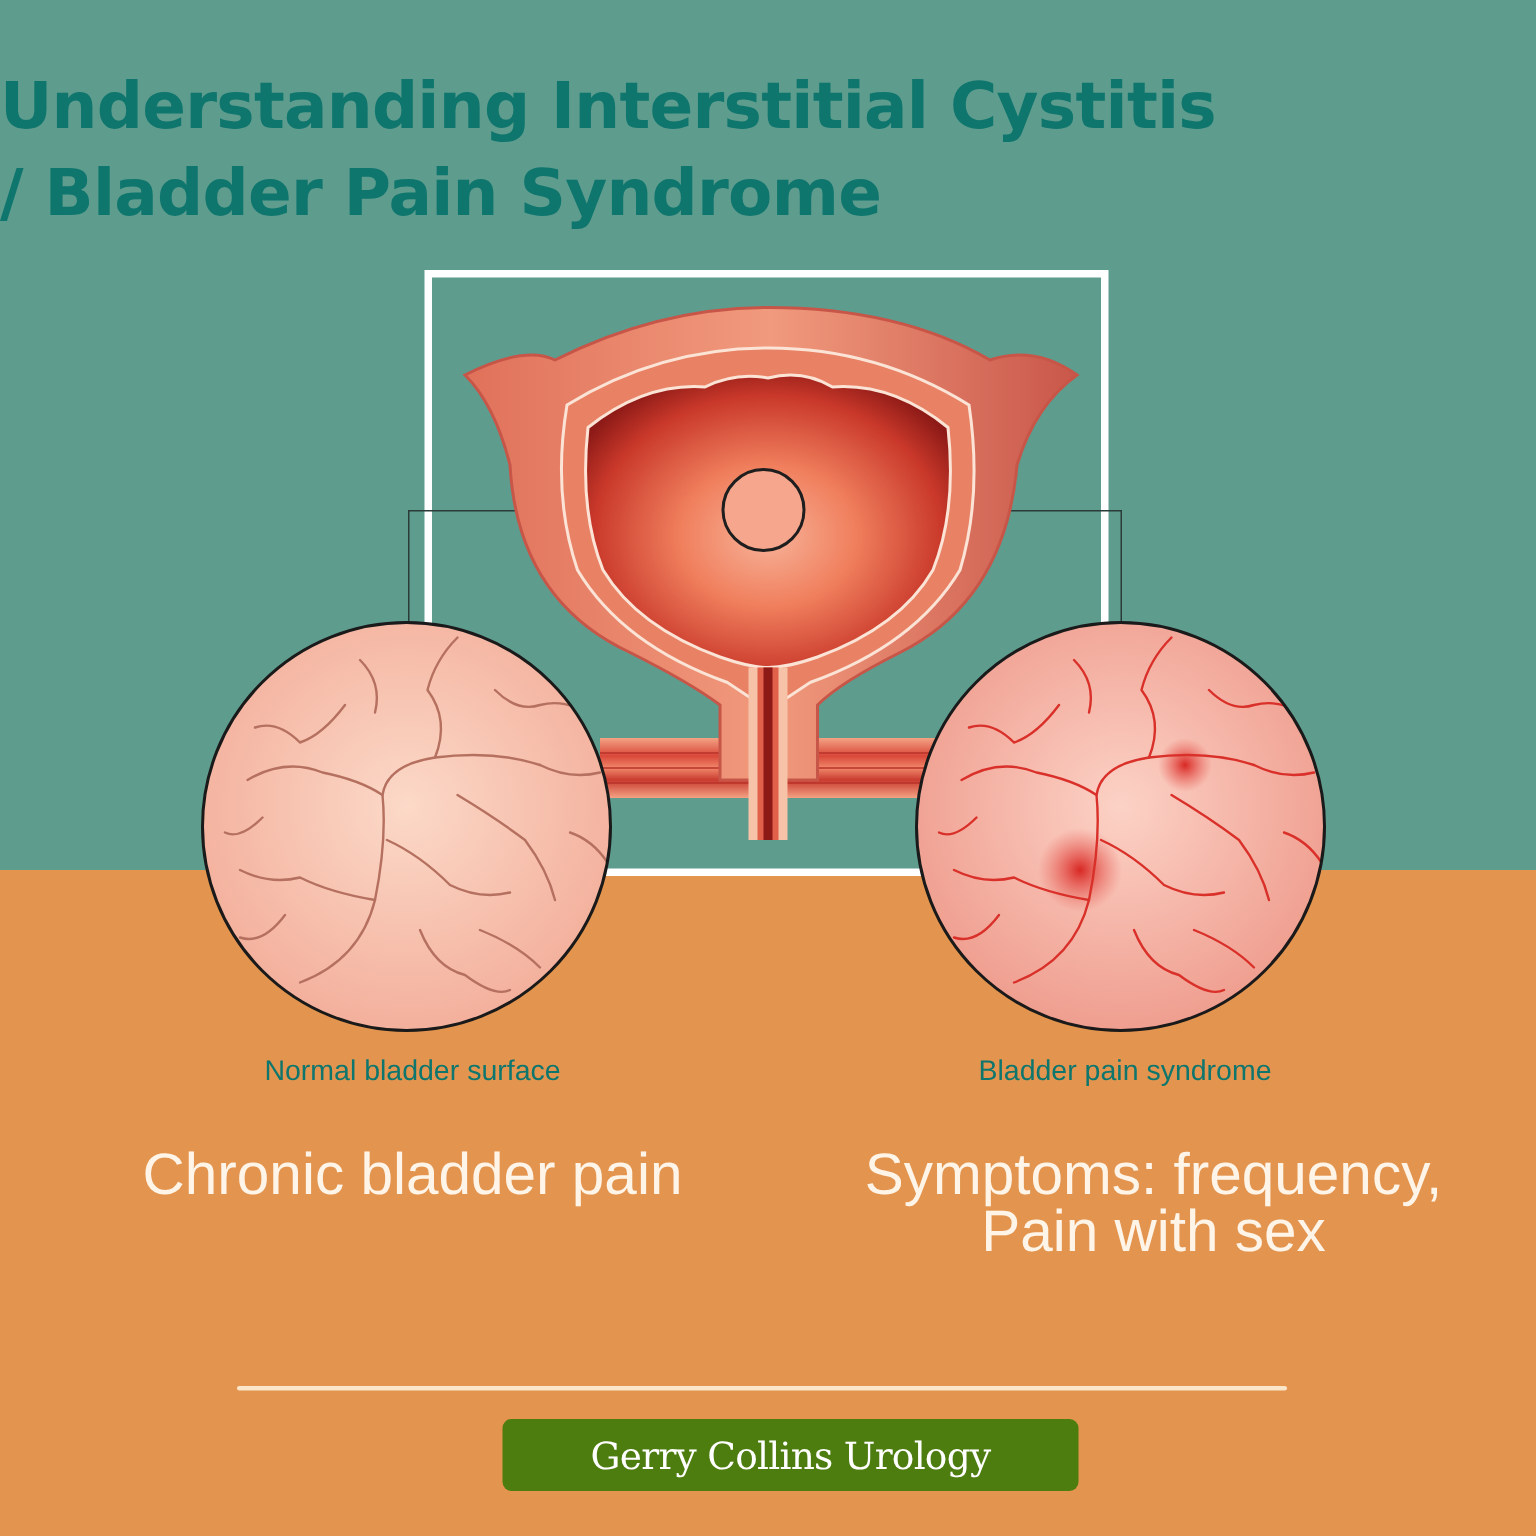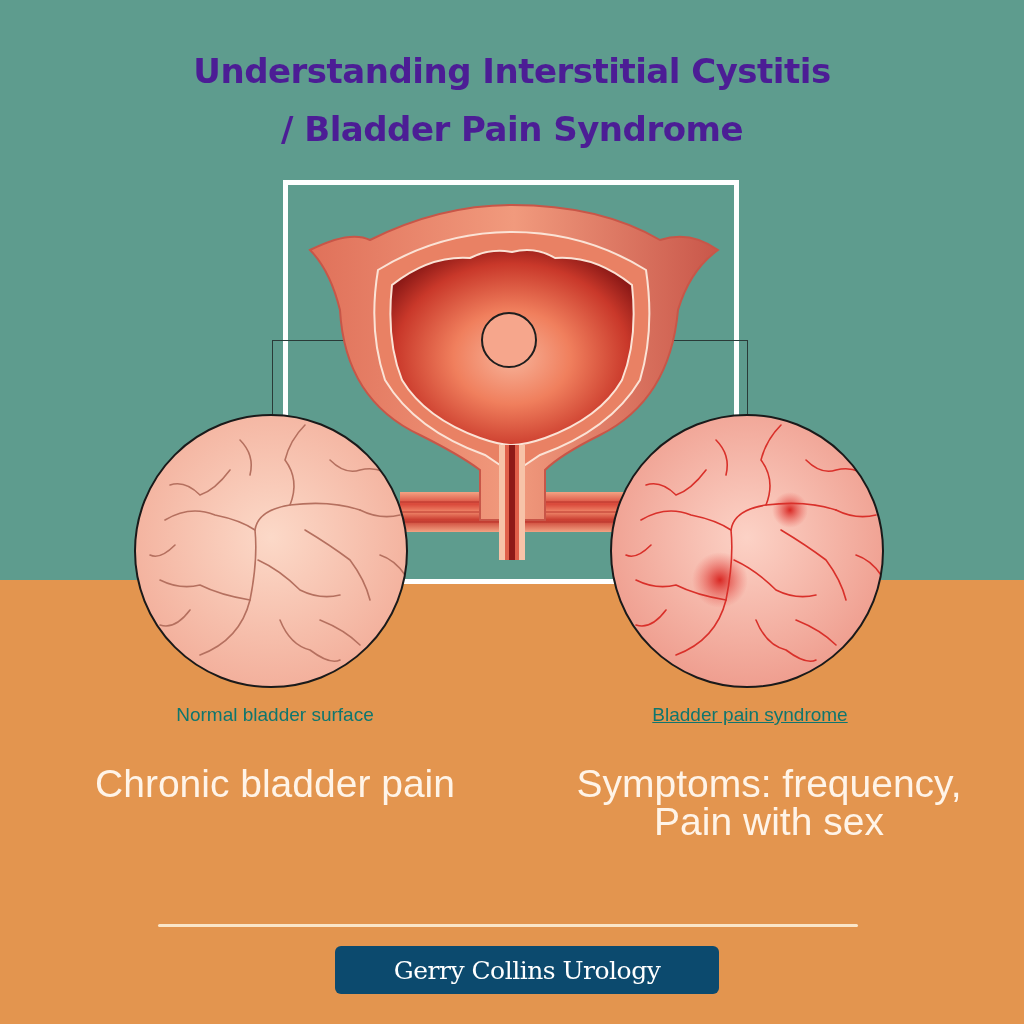--- a/index.html
+++ b/index.html
@@ -3,51 +3,51 @@
   <meta charset="utf-8">
   <style>
     html, body { margin: 0; padding: 0; }
     body {
       width: 1024px; height: 1024px; position: relative; overflow: hidden;
       font-family: "Liberation Sans", sans-serif;
     }
     .bg-top { position: absolute; left: 0; top: 0; width: 1024px; height: 580px; background: #5e9c8e; }
     .bg-bottom { position: absolute; left: 0; top: 580px; width: 1024px; height: 444px; background: #e3954f; }
     .title {
-      position: absolute; left: 0; top: 42px; width: 1024px; text-align: center;
-      color: #4c1d95; font-family: "DejaVu Sans", sans-serif; font-weight: bold;
-      font-size: 34px; line-height: 58px; letter-spacing: -0.5px;
+      position: absolute; left: 0; top: 42px; width: 1024px; text-align: left;
+      color: #0f766e; font-family: "DejaVu Sans", sans-serif; font-weight: bold;
+      font-size: 43px; line-height: 58px; letter-spacing: -0.5px;
     }
     .frame {
       position: absolute; left: 283px; top: 180px; width: 446px; height: 394px;
       border: 5px solid #ffffff; box-sizing: content-box;
     }
     .connector {
       position: absolute; left: 272px; top: 340px; width: 474px; height: 74px;
       border: 1.5px solid #2a3b38; border-bottom: none;
     }
     .illustration { position: absolute; left: 0; top: 0; width: 1024px; height: 1024px; }
     .label-small {
       position: absolute; top: 704px; width: 300px; text-align: center;
       color: #0f766e; font-size: 19px;
     }
     .label-left { left: 125px; }
-    .label-right { left: 600px; text-decoration: underline; }
+    .label-right { left: 600px; }
     .text-block {
       position: absolute; color: #fff4e8; font-size: 39px; line-height: 38px; text-align: center;
     }
     .text-left { left: 40px; top: 765px; width: 470px; }
     .text-right { left: 544px; top: 765px; width: 450px; }
     .divider {
       position: absolute; left: 158px; top: 924px; width: 700px; height: 3px;
       background: #fbe6c9; border-radius: 2px;
     }
     .brand-badge {
       position: absolute; left: 335px; top: 946px; width: 384px; height: 48px;
-      background: #0c4a6e; border-radius: 6px;
+      background: #4d7c0f; border-radius: 6px;
       display: flex; align-items: center; justify-content: center;
     }
     .brand-name {
       color: #ffffff; font-family: "DejaVu Serif", serif; font-size: 25px; letter-spacing: -0.5px;
     }
   </style>
 </head>
 <body>
 
 <div class="bg-top"></div>

